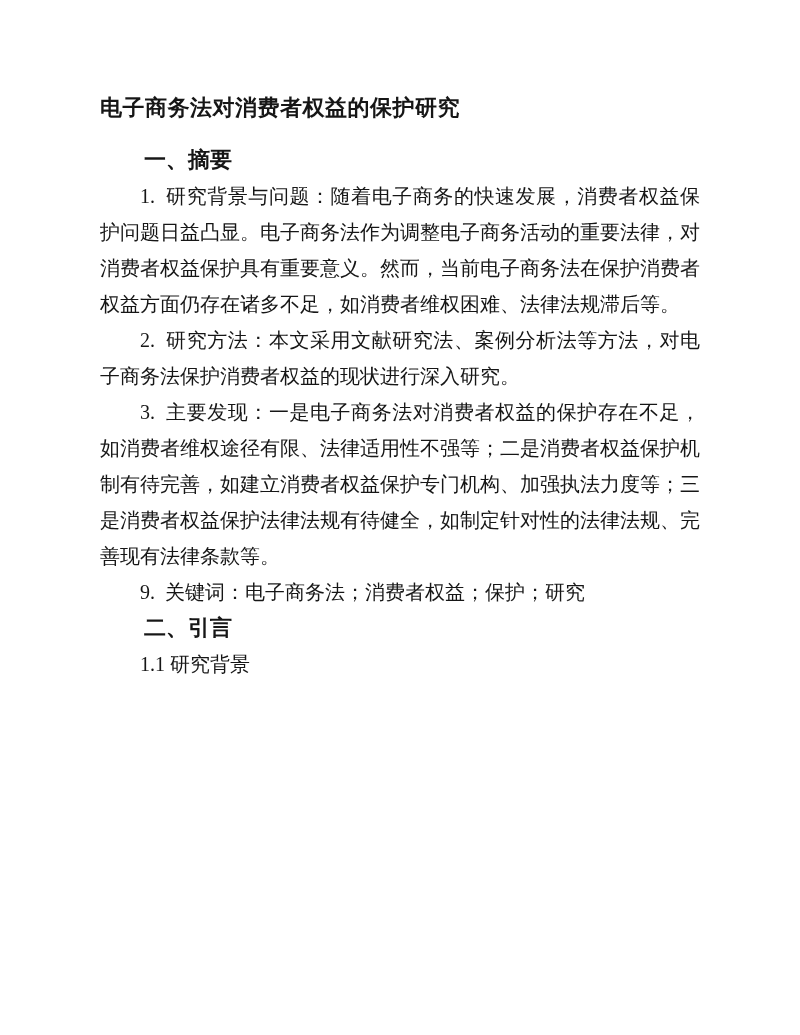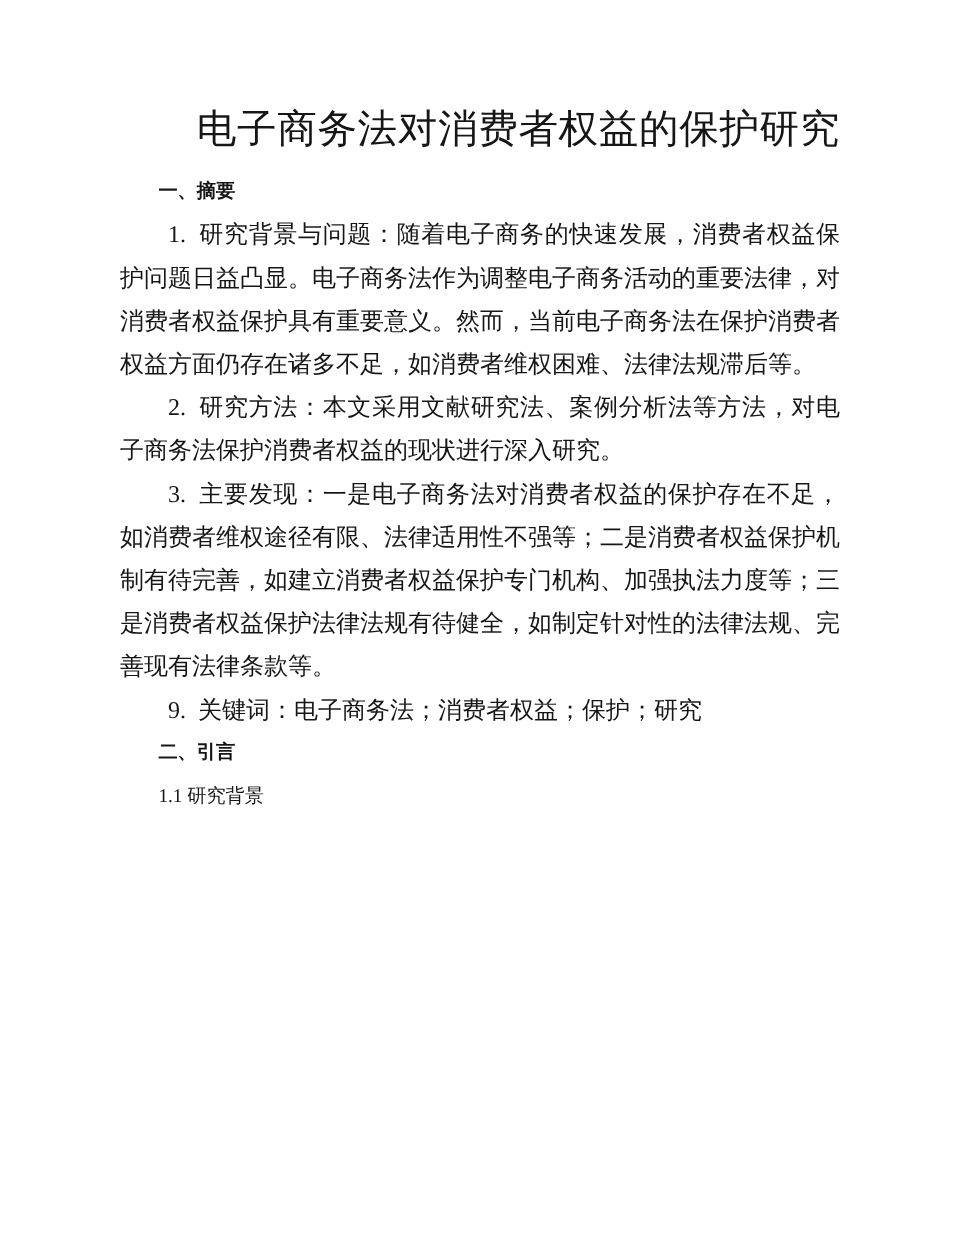--- a/index.html
+++ b/index.html
@@ -12,35 +12,35 @@
     color: #161616;
   }
   .page {
     width: 800px;
     height: 1035px;
     background: #ffffff;
     padding: 88px 100px 0 100px;
     overflow: hidden;
   }
   .doc-title {
-    font-size: 33px;
-    font-weight: normal;
-    text-align: right;
+    font-size: 22px;
+    font-weight: bold;
+    text-align: left;
     line-height: 40px;
     margin-bottom: 14px;
     letter-spacing: 0.5px;
   }
   .heading {
-    font-size: 16px;
+    font-size: 22px;
     font-weight: bold;
     line-height: 36px;
     text-indent: 2em;
   }
   .subheading {
-    font-size: 16px;
+    font-size: 20px;
     font-weight: normal;
     line-height: 36px;
     text-indent: 2em;
   }
   .para {
     font-size: 20px;
     line-height: 36px;
     text-indent: 2em;
     text-align: justify;
     white-space: pre-wrap;

